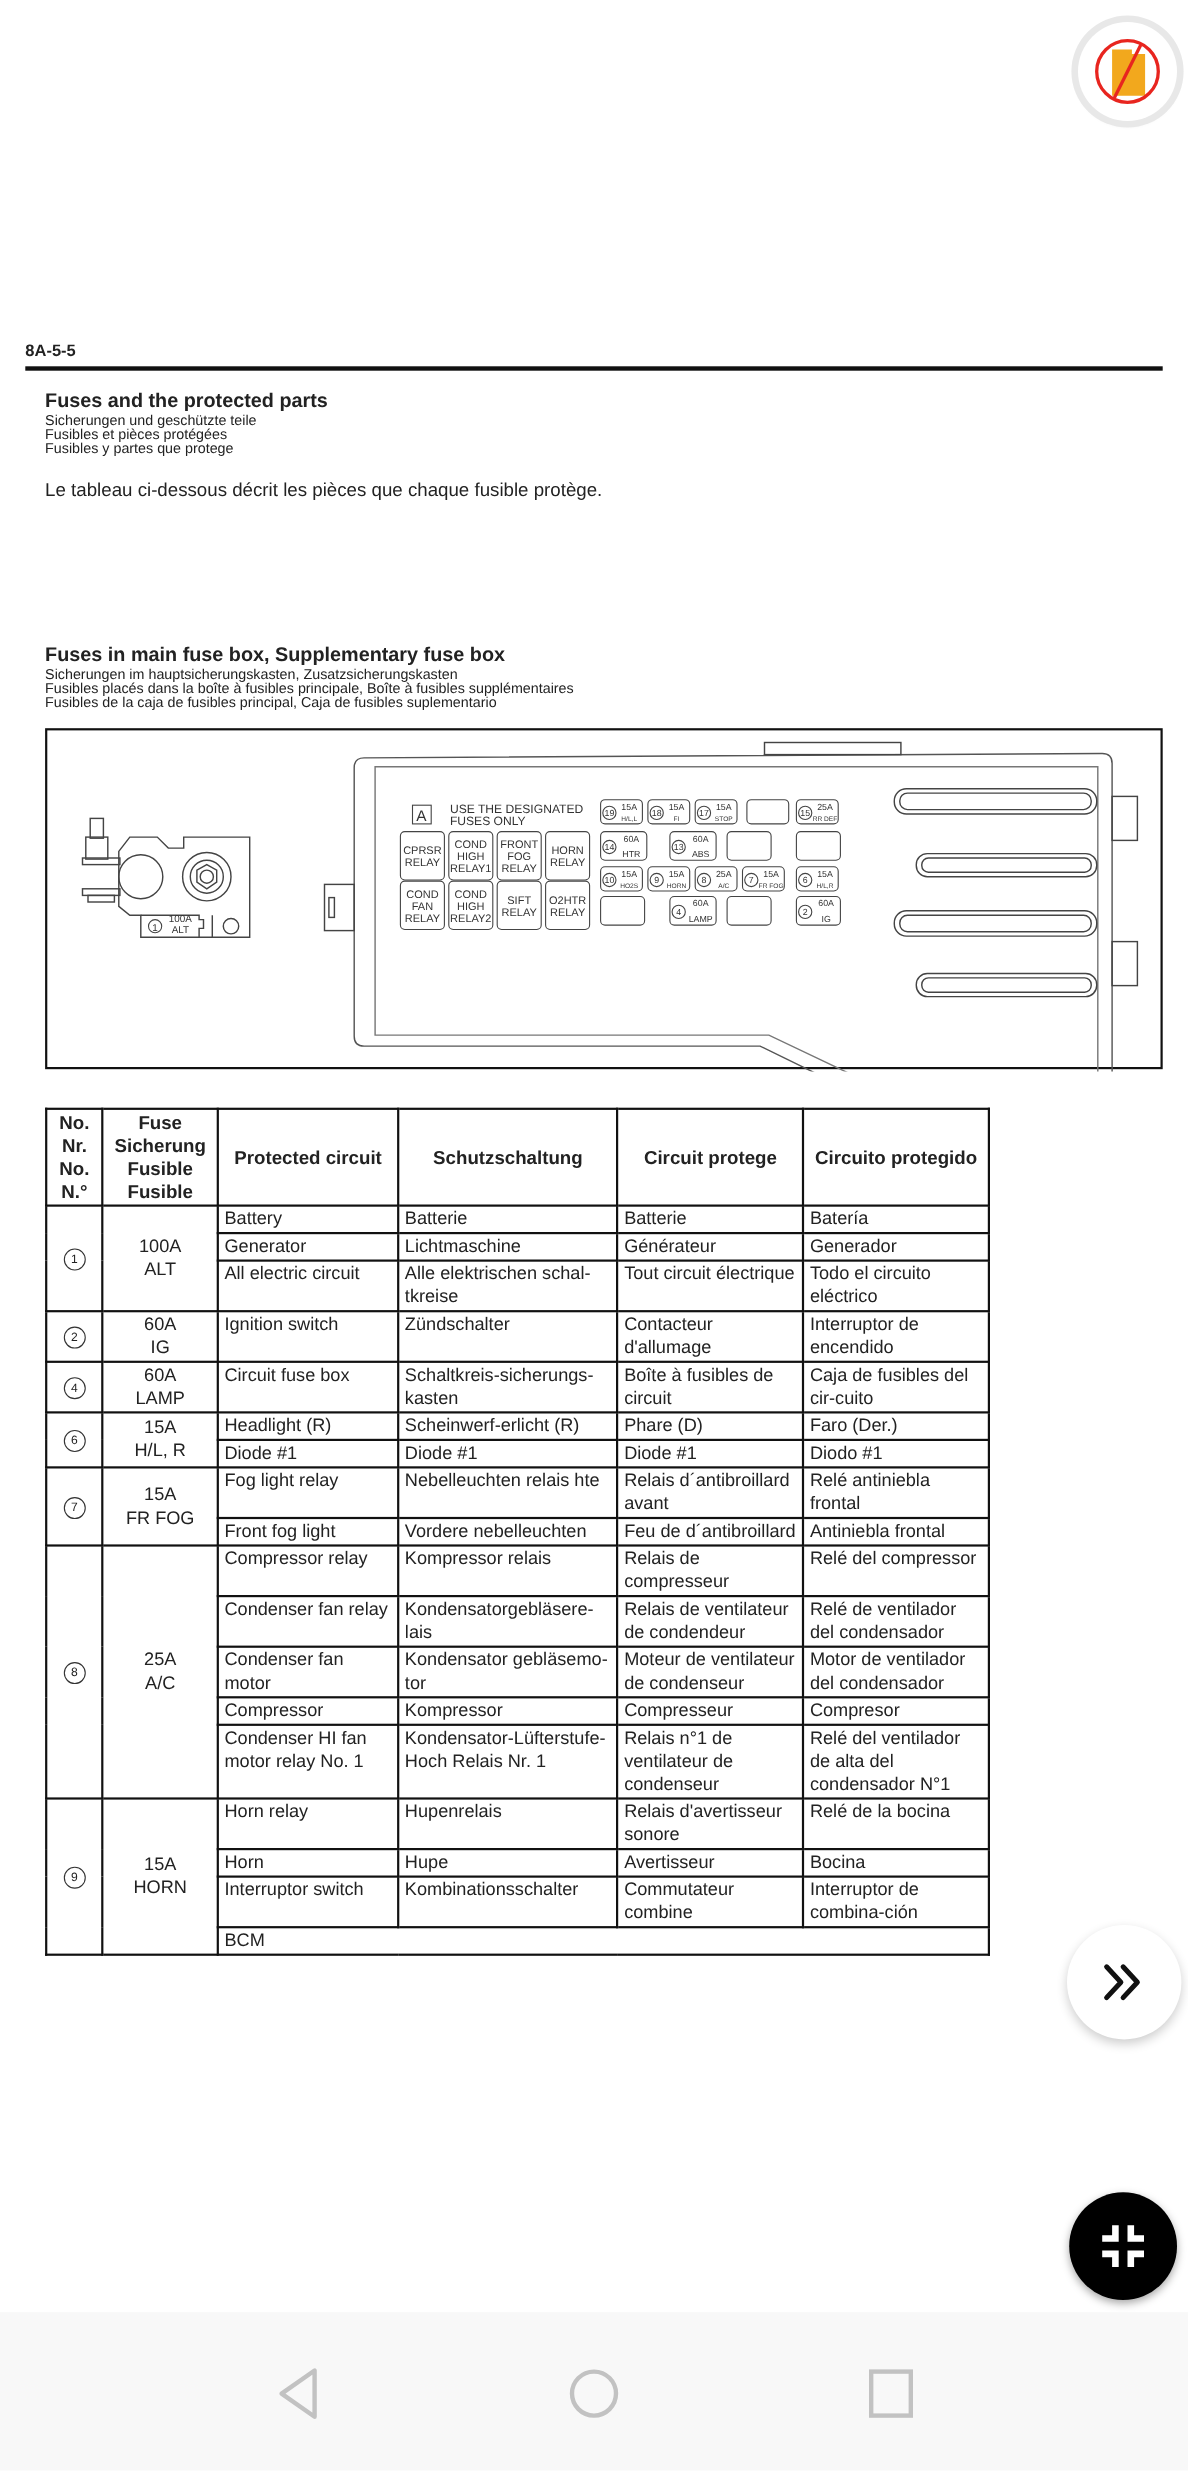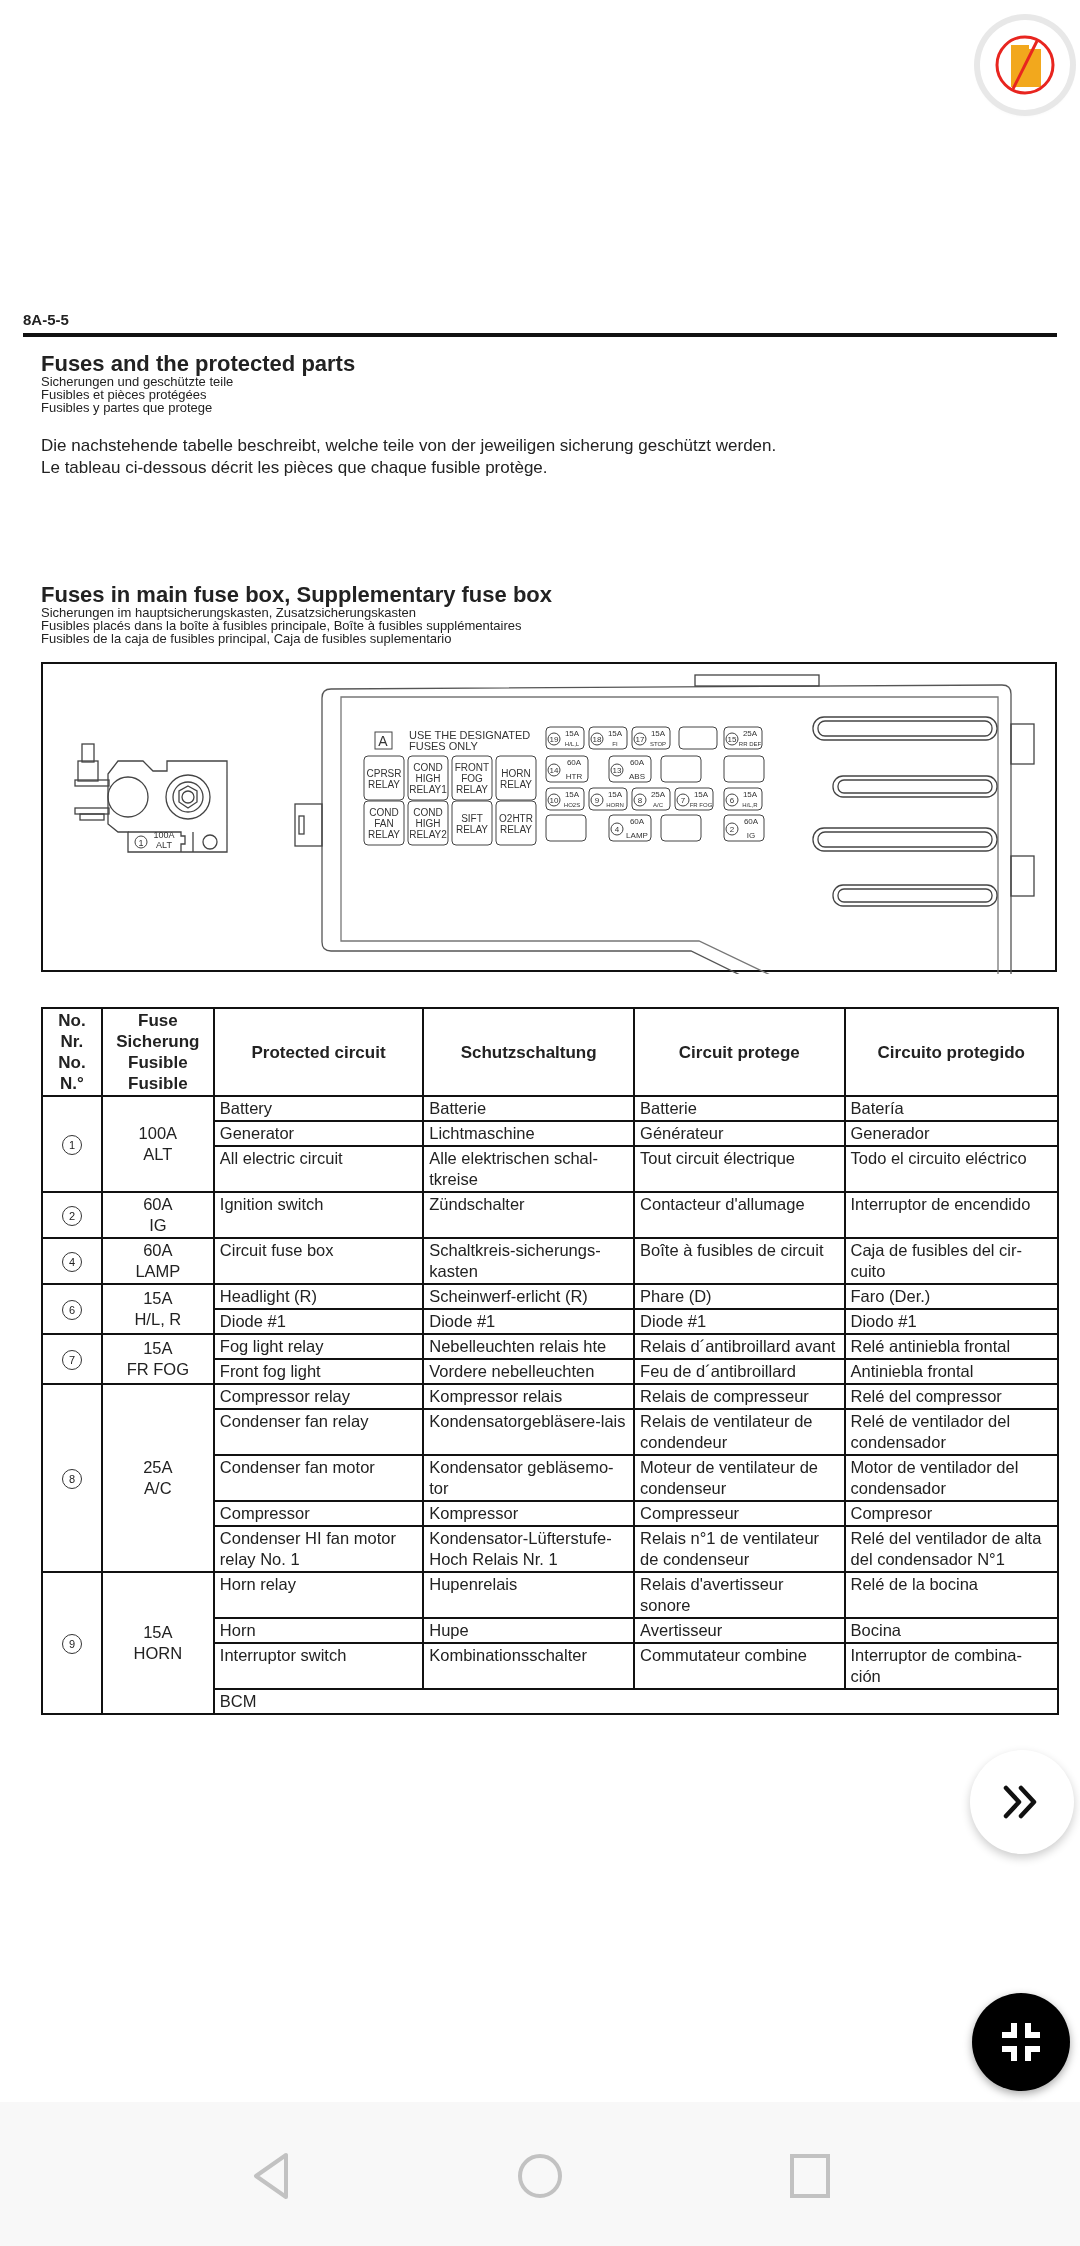--- a/index.html
+++ b/index.html
@@ -1,26 +1,26 @@
 <!DOCTYPE html>
 <html><head>
 <meta charset="utf-8">
 <style>
   html, body { margin:0; padding:0; }
   body { width:1080px; height:2246px; background:#ffffff; position:relative; overflow:hidden;
          font-family:"Liberation Sans", sans-serif; color:#111; }
   .page-ref { position:absolute; left:23px; top:311px; font-size:15px; font-weight:bold; color:#222; }
   .rule { position:absolute; left:23px; top:333px; width:1034px; height:4px; background:#111; }
-  .sec-title { position:absolute; left:41px; font-size:22px; font-weight:bold; color:#222; line-height:20px;text-align:center; }
+  .sec-title { position:absolute; left:41px; font-size:18px; font-weight:bold; color:#222; line-height:20px;text-align:center; }
   .sec-sub { position:absolute; left:41px; font-size:13px; font-weight:normal; color:#222; line-height:13.5px; }
   .intro { position:absolute; left:41px; top:435px; font-size:17px; color:#222; line-height:21.5px; }
   .diagram { position:absolute; left:41px; top:662px; width:1016px; height:310px; border:2px solid #111; box-sizing:border-box; }
   .diagram svg { position:absolute; left:0; top:0; }
   .fuse-label { font-family:"Liberation Sans", sans-serif; fill:#333; }
-  table.fuse-table { position:absolute; left:41px; top:1007px; width:1018px; border-collapse:collapse; font-size:16.5px; color:#222; }
+  table.fuse-table { position:absolute; left:41px; top:1007px; width:859px; border-collapse:collapse; font-size:16.5px; color:#222; }
   .fuse-table th, .fuse-table td { border:2px solid #111; padding:1px 5px; vertical-align:top; line-height:21px; }
   .fuse-table th { font-weight:bold; text-align:center; vertical-align:middle; font-size:17px; }
   .fuse-table td.no, .fuse-table td.fuse { text-align:center; vertical-align:middle; }
   .circ { display:inline-block; width:18px; height:18px; border:1.5px solid #333; border-radius:50%; font-size:11px; line-height:18px; text-align:center; }
   .fab { position:absolute; border-radius:50%; display:flex; align-items:center; justify-content:center; }
   .fab-next { left:970px; top:1750px; width:104px; height:104px; background:#fff; box-shadow:0 4px 10px rgba(0,0,0,0.2); }
   .fab-collapse { left:972px; top:1993px; width:98px; height:98px; background:#000; box-shadow:0 3px 8px rgba(0,0,0,0.35); }
   .fab-nofile { left:980px; top:20px; width:90px; height:90px; background:#fff; box-shadow:0 0 0 6px #e8e8e8, 0 2px 6px rgba(0,0,0,0.2); }
   .navbar { position:absolute; left:0; top:2102px; width:1080px; height:144px; background:#f8f8f8; }
   .nav-btn { position:absolute; top:44px; width:60px; height:60px; display:flex; align-items:center; justify-content:center; }
@@ -38,21 +38,20 @@
 
 <div class="page-ref">8A-5-5</div>
 <div class="rule"></div>
 
 <div class="sec-title" style="top:354px;">Fuses and the protected parts</div>
 <div class="sec-sub" style="top:375px;">Sicherungen und geschützte teile</div>
 <div class="sec-sub" style="top:388px;">Fusibles et pièces protégées</div>
 <div class="sec-sub" style="top:401px;">Fusibles y partes que protege</div>
 
 <div class="intro">
-  <div>Die nachstehende tabelle beschreibt, welche teile von der jeweiligen sicherung geschützt werden.</div>
   <div>Le tableau ci-dessous décrit les pièces que chaque fusible protège.</div>
 </div>
 
 <div class="sec-title" style="top:585px;">Fuses in main fuse box, Supplementary fuse box</div>
 <div class="sec-sub" style="top:606px;">Sicherungen im hauptsicherungskasten, Zusatzsicherungskasten</div>
 <div class="sec-sub" style="top:619px;">Fusibles placés dans la boîte à fusibles principale, Boîte à fusibles supplémentaires</div>
 <div class="sec-sub" style="top:632px;">Fusibles de la caja de fusibles principal, Caja de fusibles suplementario</div>
 
 <div class="diagram">
   <svg id="diagram-svg" width="1016" height="310" viewBox="0 0 1016 310">

